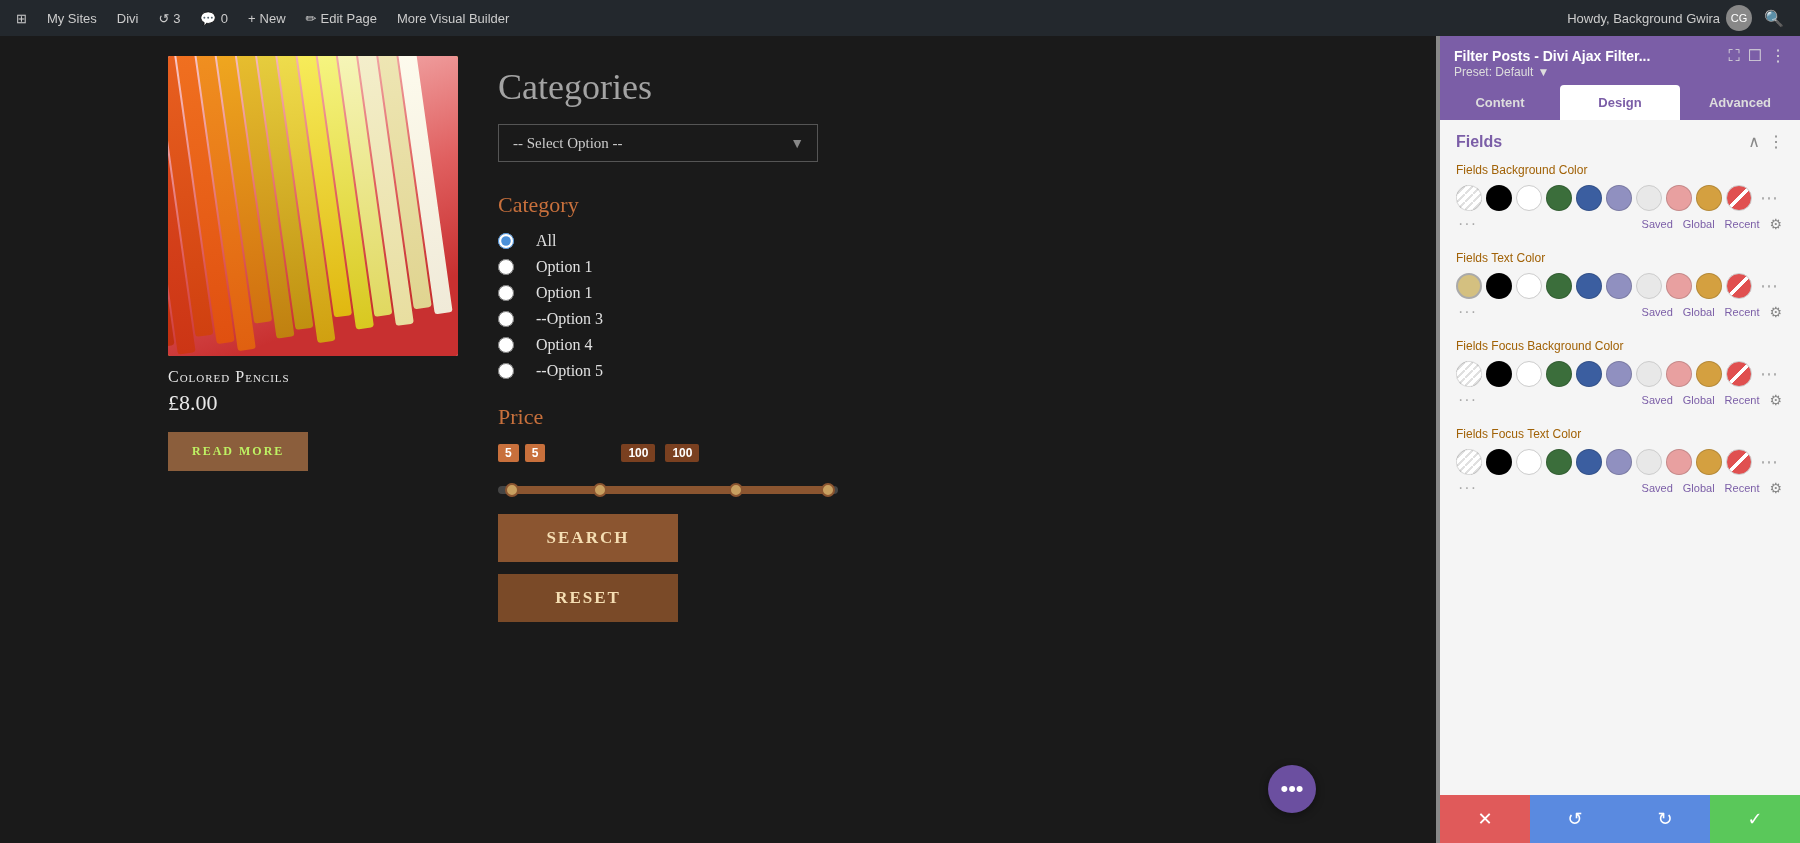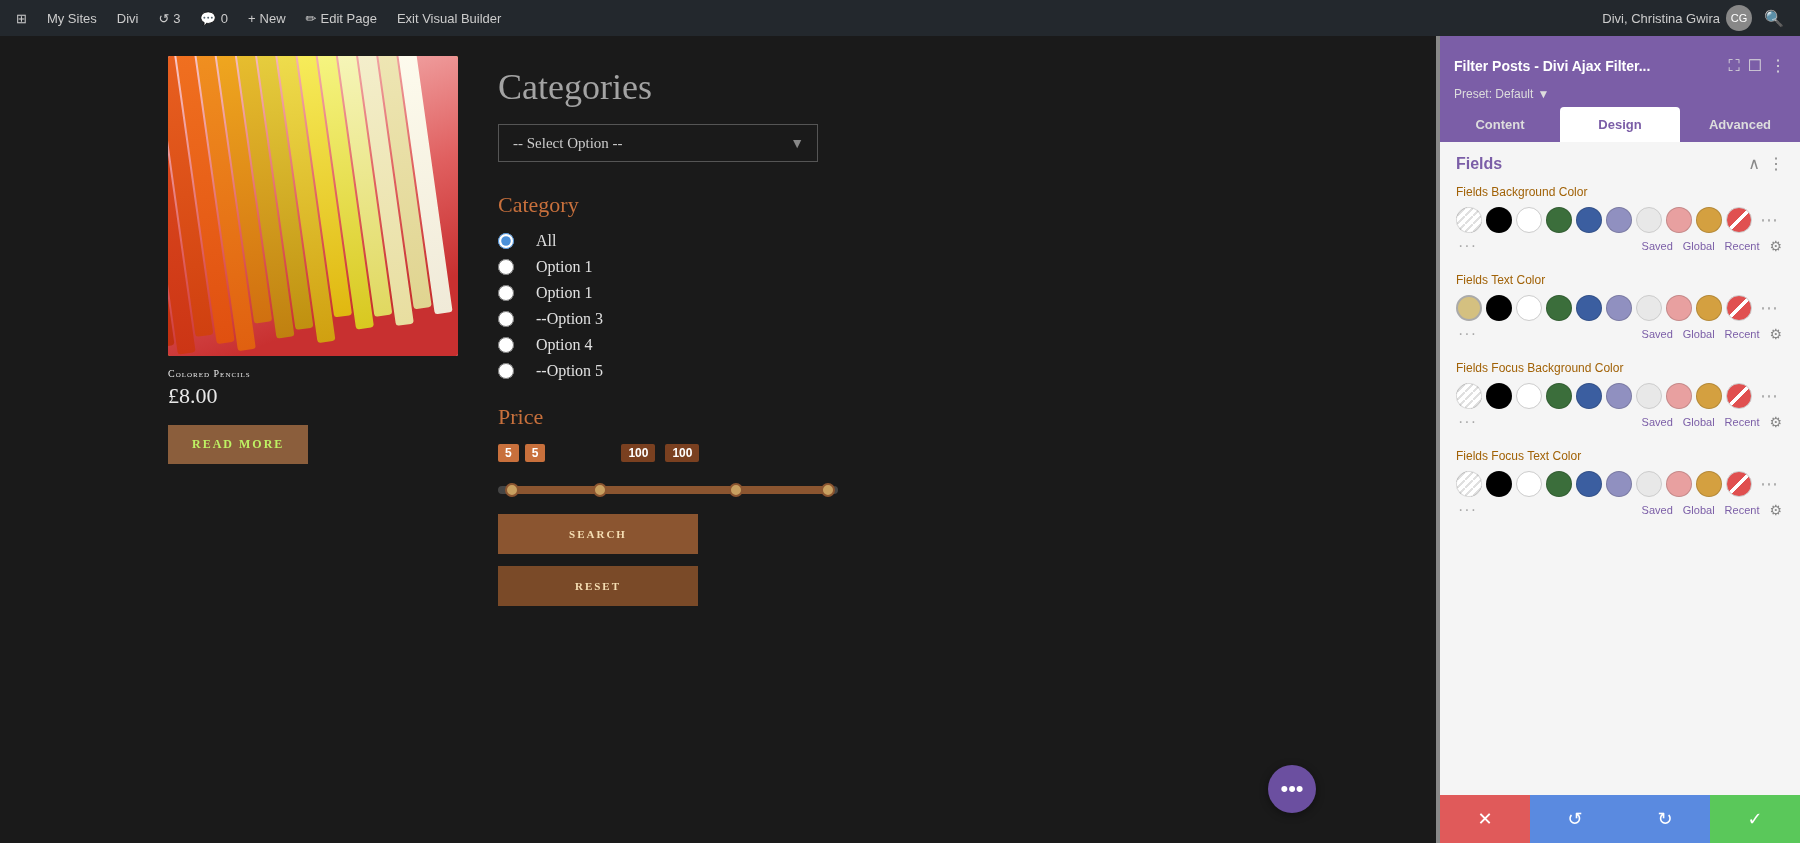--- a/index.html
+++ b/index.html
@@ -62,21 +62,21 @@
       width: 290px;
       height: 300px;
       background: linear-gradient(135deg, #e8604c 0%, #f0a030 40%, #f5c842 60%, #f8e060 75%, #fff8d0 90%, #fce0e0 100%);
       border-radius: 2px;
       overflow: hidden;
       position: relative;
     }
 
     #product-title {
       font-family: Georgia, serif;
-      font-size: 10px;
+      font-size: 16px;
       font-variant: small-caps;
       color: #e8e8e8;
       margin-top: 12px;
       letter-spacing: 1px;
     }
     #product-price {
       font-size: 22px;
       color: #e8e8e8;
       margin-top: 4px;
       font-family: Georgia, serif;
@@ -200,23 +200,23 @@
       border-radius: 50%;
       top: -3px;
       transform: translateX(-50%);
       cursor: pointer;
       border: 2px solid #8b5530;
     }
 
     
     .filter-btn {
       display: block;
-      width: 200px;
+      width: 180px;
       padding: 14px 2px;
-      font-size: 11px;
+      font-size: 17px;
       letter-spacing: 2px;
       text-align: center;
       font-weight: bold;
       cursor: pointer;
       border: none;
       font-family: Georgia, serif;
       margin-top: 20px;
       text-transform: uppercase;
     }
     #search-btn { background: #8b5530; color: #f5deb3; }
@@ -246,24 +246,24 @@
       display: flex;
       flex-direction: column;
       height: 100%;
       overflow: hidden;
     }
 
     
     #sidebar-header {
       background: #7b5ea7;
       color: #fff;
-      padding: 20px 14px 0 14px;
+      padding: 10px 14px 0 14px;
       display: flex;
       flex-direction: column;
-      gap: 12px;
+      gap: 0;
       flex-shrink: 0;
     }
     #sidebar-title-row {
       display: flex; align-items: center; justify-content: space-between;
     }
     #sidebar-title {
       font-size: 14px;
       font-weight: bold;
       color: #fff;
       white-space: nowrap;
@@ -423,25 +423,25 @@
   </div>
   <div class="admin-bar-item">
     <span>+</span>
     <span>New</span>
   </div>
   <div class="admin-bar-item">
     <span>✏</span>
     <span>Edit Page</span>
   </div>
   <div class="admin-bar-item">
-    <span>Exit Visual Builder</span>
+    <span>More Visual Builder</span>
   </div>
   <div class="admin-bar-right">
     <div class="admin-bar-howdy">
-      <span>Divi, Christina Gwira</span>
+      <span>Howdy, Background Gwira</span>
       <div class="admin-avatar">CG</div>
     </div>
     <span class="admin-search-icon">🔍</span>
   </div>
 </div>
 
 <div id="main-wrapper">
 
   <div id="canvas">
     <div id="page-content">

